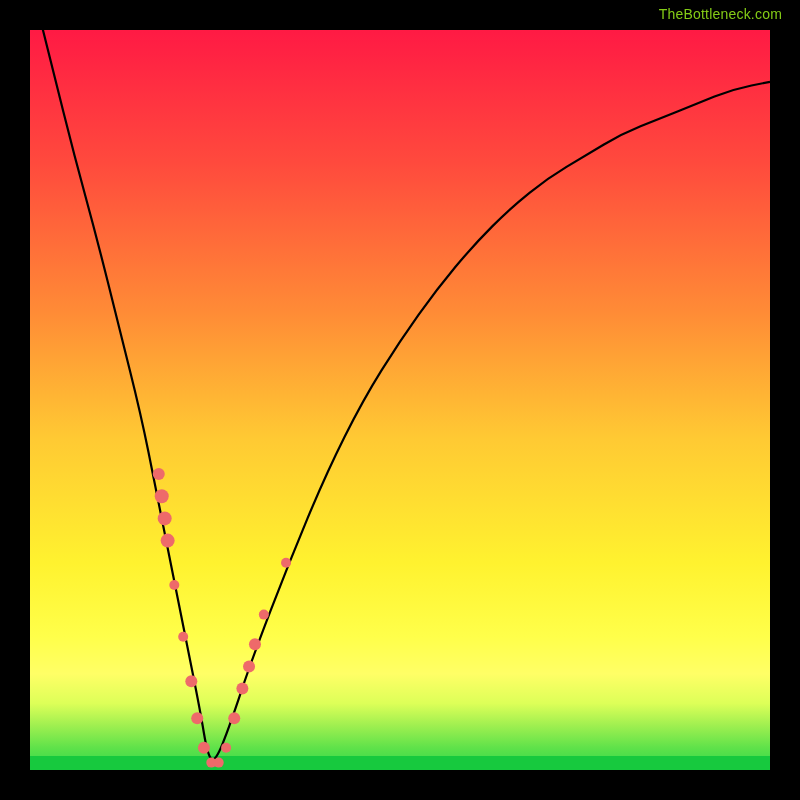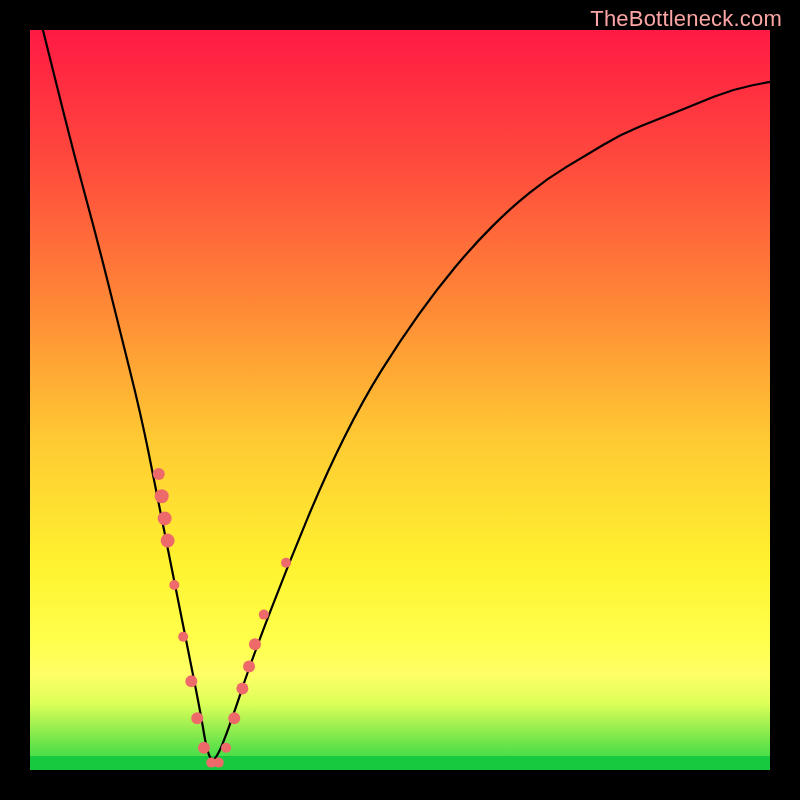--- a/index.html
+++ b/index.html
@@ -27,22 +27,22 @@
       #ffff66 87%,
       #ddff58 91%,
       #9fef50 94%,
       #5fe24a 97%,
       #2fd84a 100%);
   }
   .watermark {
     position: absolute;
     top: 6px;
     right: 18px;
-    color: #fca5a5;
-    font-size: 22px;
+    color: #84cc16;
+    font-size: 14px;
     letter-spacing: 0.2px;
     user-select: none;
   }
   svg.plot {
     position: absolute;
     left: 0;
     top: 0;
     width: 740px;
     height: 740px;
     overflow: visible;

